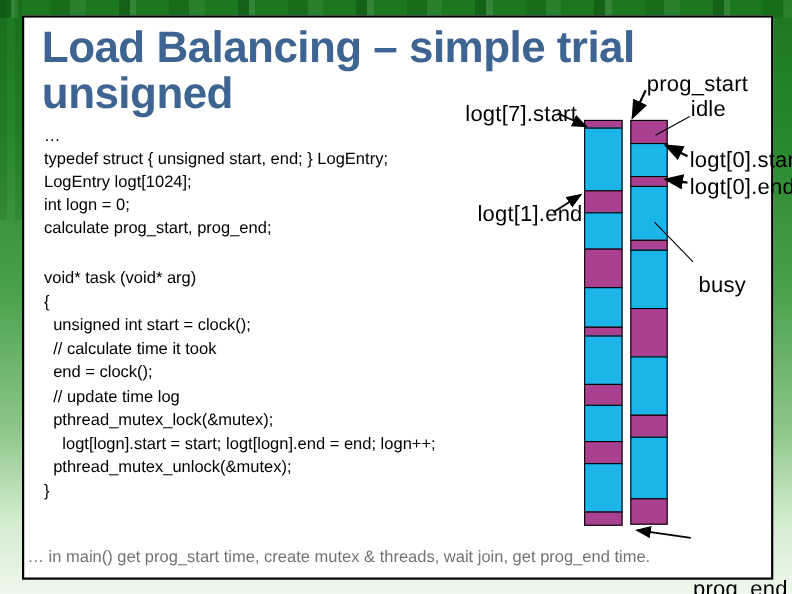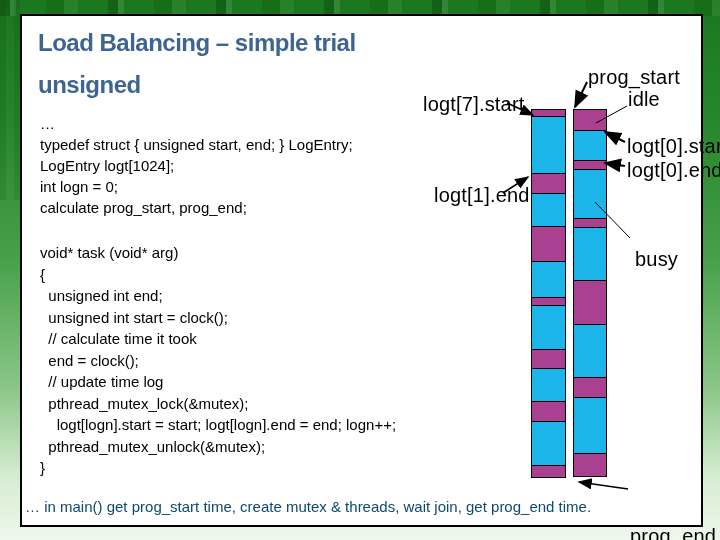--- a/index.html
+++ b/index.html
@@ -19,31 +19,31 @@
     position:absolute;left:0;top:0;width:21px;height:200px;
     background:repeating-linear-gradient(90deg, rgba(0,50,0,.25) 0 6px, rgba(0,0,0,0) 6px 14px);
     opacity:.5;
   }
   .slide{
     position:absolute;left:20px;top:14px;width:683px;height:513px;
     box-sizing:border-box;border:2px solid #000;background:#fff;
   }
   .title{
     position:absolute;left:16px;top:6px;margin:0;width:600px;
-    font-size:24px;font-weight:bold;line-height:42px;color:#3e6591;letter-spacing:-.5px;
+    font-size:40px;font-weight:bold;line-height:42px;color:#3e6591;letter-spacing:-.5px;
   }
   .title .tl{display:block;}
   .code{position:absolute;left:18px;color:#000;font-size:15px;}
   .code .code-line{white-space:pre;height:21px;line-height:21px;}
   .code1{top:97px;}
   .code2{top:226px;}
   .code2 .code-line{height:21.5px;line-height:21.5px;}
   .footer{
     position:absolute;left:3px;top:482px;white-space:nowrap;
-    font-size:15px;color:#0c4a6e;
+    font-size:15px;color:#737373;
   }
   .bar{position:absolute;top:93px;}
   .bar-left{left:509px;width:35px;}
   .bar-right{left:551px;width:34px;}
   .seg{box-sizing:border-box;width:100%;border:1px solid #000;margin-top:-1px;}
   .seg:first-child{margin-top:0;}
   .lbl{position:absolute;font-size:20px;color:#000;white-space:nowrap;letter-spacing:.2px;}
   .lbl-logt1-start{left:401px;top:77px;}
   .lbl-logt1-end{left:412px;top:168px;}
   .lbl-prog-start{left:566px;top:50px;}
@@ -70,21 +70,20 @@
   <div class="code code1">
       <div class="code-line">…</div>
       <div class="code-line">typedef struct { unsigned start, end; } LogEntry;</div>
       <div class="code-line">LogEntry logt[1024];</div>
       <div class="code-line">int logn = 0;</div>
       <div class="code-line">calculate prog_start, prog_end;</div>
     </div>
   <div class="code code2">
       <div class="code-line">void* task (void* arg)</div>
       <div class="code-line">{</div>
-      <div class="code-line">  unsigned int end;</div>
       <div class="code-line">  unsigned int start = clock();</div>
       <div class="code-line">  // calculate time it took</div>
       <div class="code-line">  end = clock();</div>
       <div class="code-line">  // update time log</div>
       <div class="code-line">  pthread_mutex_lock(&amp;mutex);</div>
       <div class="code-line">    logt[logn].start = start; logt[logn].end = end; logn++;</div>
       <div class="code-line">  pthread_mutex_unlock(&amp;mutex);</div>
       <div class="code-line">}</div>
     </div>
 

